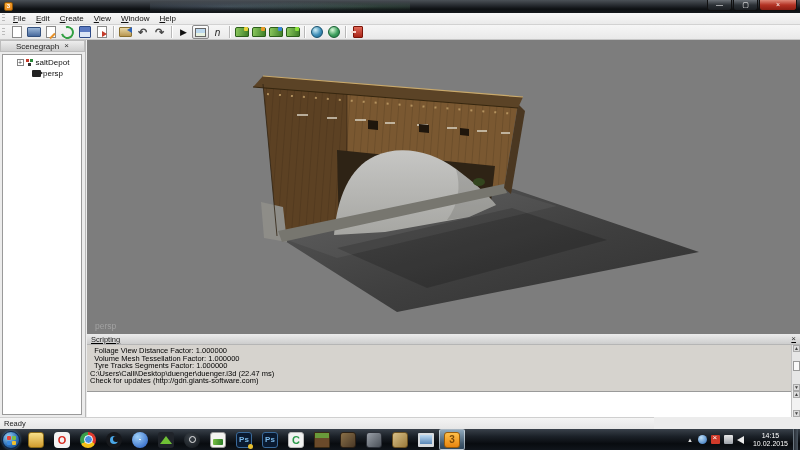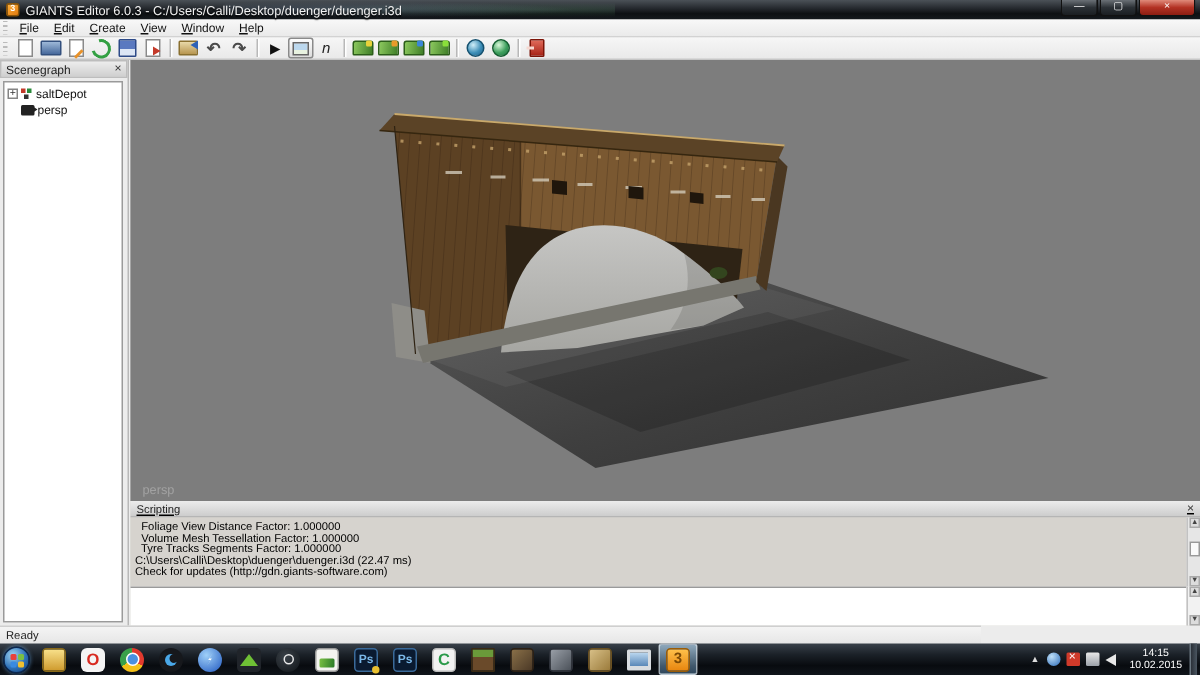--- a/index.html
+++ b/index.html
@@ -73,26 +73,26 @@
     background:radial-gradient(circle at 35% 30%,#cfeef8,#3e8fb8 55%,#1d5f86);border:1px solid #14506e;}
   [data-icon="physics-play-icon"]::before{background:radial-gradient(circle at 35% 30%,#d8f8d8,#3ea05e 55%,#1d7040);border-color:#145e30;}
   [data-icon="exit-icon"]::before{content:"";width:8px;height:10px;border-radius:1px;
     background:linear-gradient(#e06a5a,#a82417);border:1px solid #7c1408;}
   [data-icon="exit-icon"]::after{content:"";position:absolute;left:2px;top:6px;width:5px;height:2px;background:#f6d8d0;}
 
   
   .sg-panel { position:absolute; left:0; top:40px; width:86px; height:377px; background:#ececec;
     border-right:1px solid #b8b8b8; }
   .sg-header { height:12px; background:linear-gradient(#ededed,#cfcfcf); border:1px solid #bdbdbd;
-    display:flex; align-items:center; justify-content:space-between; padding:0 3px; }
+    display:flex; align-items:center; justify-content:space-between; padding:0 15px; }
   .sg-title { font-size:8px; color:#222; }
   .sg-close { font-size:8px; color:#333; line-height:8px; }
   .sg-tree { position:absolute; left:2px; top:14px; width:80px; bottom:2px; background:#fff;
     border:1px solid #9a9a9a; padding:2px 0 0 2px; }
-  .tree-row { display:flex; align-items:center; height:10px; margin-bottom:1px; }
+  .tree-row { display:flex; align-items:center; height:10px; margin-bottom:1px;justify-content:center; }
   .expander { width:7px; height:7px; border:1px solid #848484; background:#fff; font-size:7px;
     line-height:5px; text-align:center; color:#333; margin-right:2px; flex:0 0 auto;}
   .expander-space { width:9px; flex:0 0 auto;}
   .tg-icon { width:8px; height:8px; position:relative; margin-right:2px; flex:0 0 auto;}
   .tg-icon::before{content:"";position:absolute;left:0;top:1px;width:3px;height:3px;background:#c23a2a;
     box-shadow:4px 0 0 #2a8a3a, 2px 4px 0 #333;}
   .cam-icon { width:9px; height:7px; position:relative; margin-right:2px; flex:0 0 auto;
     background:#222; border-radius:1px;}
   .cam-icon::before{content:"";position:absolute;right:-2px;top:1px;width:0;height:0;
     border-left:3px solid #222;border-top:2px solid transparent;border-bottom:2px solid transparent;}
@@ -187,21 +187,20 @@
   .show-desktop { width:5px; height:21px; margin-left:3px;
     background:linear-gradient(90deg,#2a3038,#4a5560); border-left:1px solid #6a7680; }
 </style>
 </head>
 <body>
 
 <div class="screen">
 
   <div class="titlebar">
     <div class="app-icon">3</div>
-    <div class="title-text">GIANTS Editor 6.0.3 - C:/Users/Calli/Desktop/duenger/duenger.i3d</div>
     <div class="win-controls">
       <div class="win-btn">—</div>
       <div class="win-btn">▢</div>
       <div class="win-btn close">×</div>
     </div>
   </div>
 
   <div class="menubar">
     <div class="grip"></div>
     <div class="menu-item"><u>F</u>ile</div>

